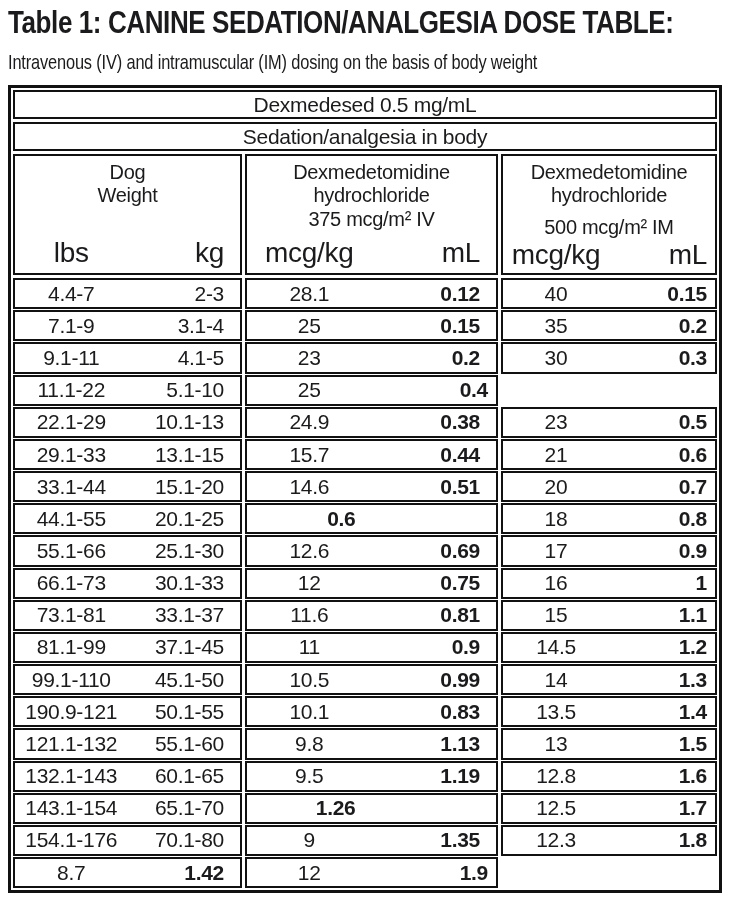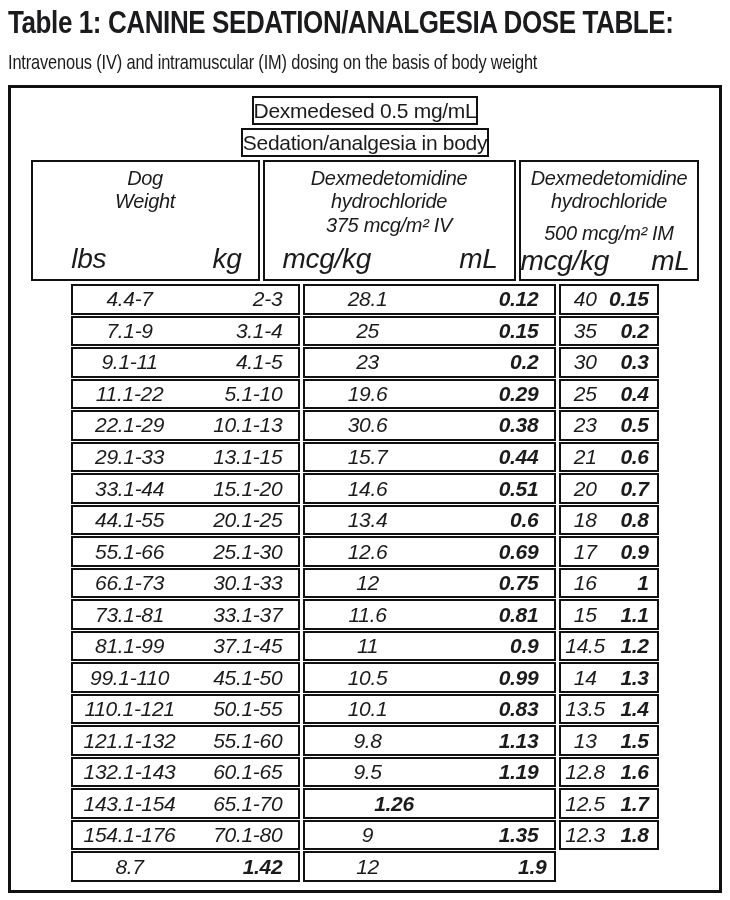--- a/index.html
+++ b/index.html
@@ -23,34 +23,33 @@
     position: absolute; left: 8px; top: 50px;
     font-size: 21px; font-weight: 400; letter-spacing: -0.2px;
     white-space: nowrap;
     transform: scaleX(0.78); transform-origin: left top;
   }
 
   .frame {
     position: absolute; left: 8px; top: 85px;
     width: 714px; height: 808px;
     border: 3px solid #111111;
-    padding: 8px;
+    padding: 2px;
     display: flex; flex-direction: column; gap: 3px;
     background: #ffffff;
-    align-items: center;
   }
   .box { border: 2px solid #111111; background: #ffffff; }
 
   .banner {
     flex: 0 0 29px;
     display: flex; align-items: center; justify-content: center;
     font-size: 21px; letter-spacing: -0.3px;
   }
 
-  .cols { display: grid; grid-template-columns: 229px 253px 1fr; column-gap: 3px; font-style: italic; }
+  .cols { display: grid; grid-template-columns: 229px 253px 1fr; column-gap: 3px; }
 
   .header-row { flex: 0 0 106px; }
   .hcell {
     border: 2px solid #111111;
     display: flex; flex-direction: column;
   }
   .htitle {
     text-align: center; font-size: 20px; line-height: 1.17;
     padding-top: 5px; letter-spacing: -0.3px;
   }
@@ -175,36 +174,32 @@
           <div class="cell c3">
             <span class="val-a">30</span>
             <span class="val-b">0.3</span>
           </div>
         </div>
         <div class="cols row">
           <div class="cell c1">
             <span class="val-a">11.1-22</span>
             <span class="val-b">5.1-10</span>
           </div>
-          <div class="cell c2">
-            <span class="val-a">19.6</span>
-            <span class="val-b">0.29</span>
-          </div>
           <div class="cell c3">
             <span class="val-a">25</span>
             <span class="val-b">0.4</span>
           </div>
         </div>
         <div class="cols row">
           <div class="cell c1">
             <span class="val-a">22.1-29</span>
             <span class="val-b">10.1-13</span>
           </div>
           <div class="cell c2">
-            <span class="val-a">30.6</span>
+            <span class="val-a">24.9</span>
             <span class="val-b">0.38</span>
           </div>
           <div class="cell c3">
             <span class="val-a">23</span>
             <span class="val-b">0.5</span>
           </div>
         </div>
         <div class="cols row">
           <div class="cell c1">
             <span class="val-a">29.1-33</span>
@@ -232,21 +227,20 @@
             <span class="val-a">20</span>
             <span class="val-b">0.7</span>
           </div>
         </div>
         <div class="cols row">
           <div class="cell c1">
             <span class="val-a">44.1-55</span>
             <span class="val-b">20.1-25</span>
           </div>
           <div class="cell c2">
-            <span class="val-a">13.4</span>
             <span class="val-b">0.6</span>
           </div>
           <div class="cell c3">
             <span class="val-a">18</span>
             <span class="val-b">0.8</span>
           </div>
         </div>
         <div class="cols row">
           <div class="cell c1">
             <span class="val-a">55.1-66</span>
@@ -312,21 +306,21 @@
             <span class="val-a">10.5</span>
             <span class="val-b">0.99</span>
           </div>
           <div class="cell c3">
             <span class="val-a">14</span>
             <span class="val-b">1.3</span>
           </div>
         </div>
         <div class="cols row">
           <div class="cell c1">
-            <span class="val-a">110.1-121</span>
+            <span class="val-a">190.9-121</span>
             <span class="val-b">50.1-55</span>
           </div>
           <div class="cell c2">
             <span class="val-a">10.1</span>
             <span class="val-b">0.83</span>
           </div>
           <div class="cell c3">
             <span class="val-a">13.5</span>
             <span class="val-b">1.4</span>
           </div>

